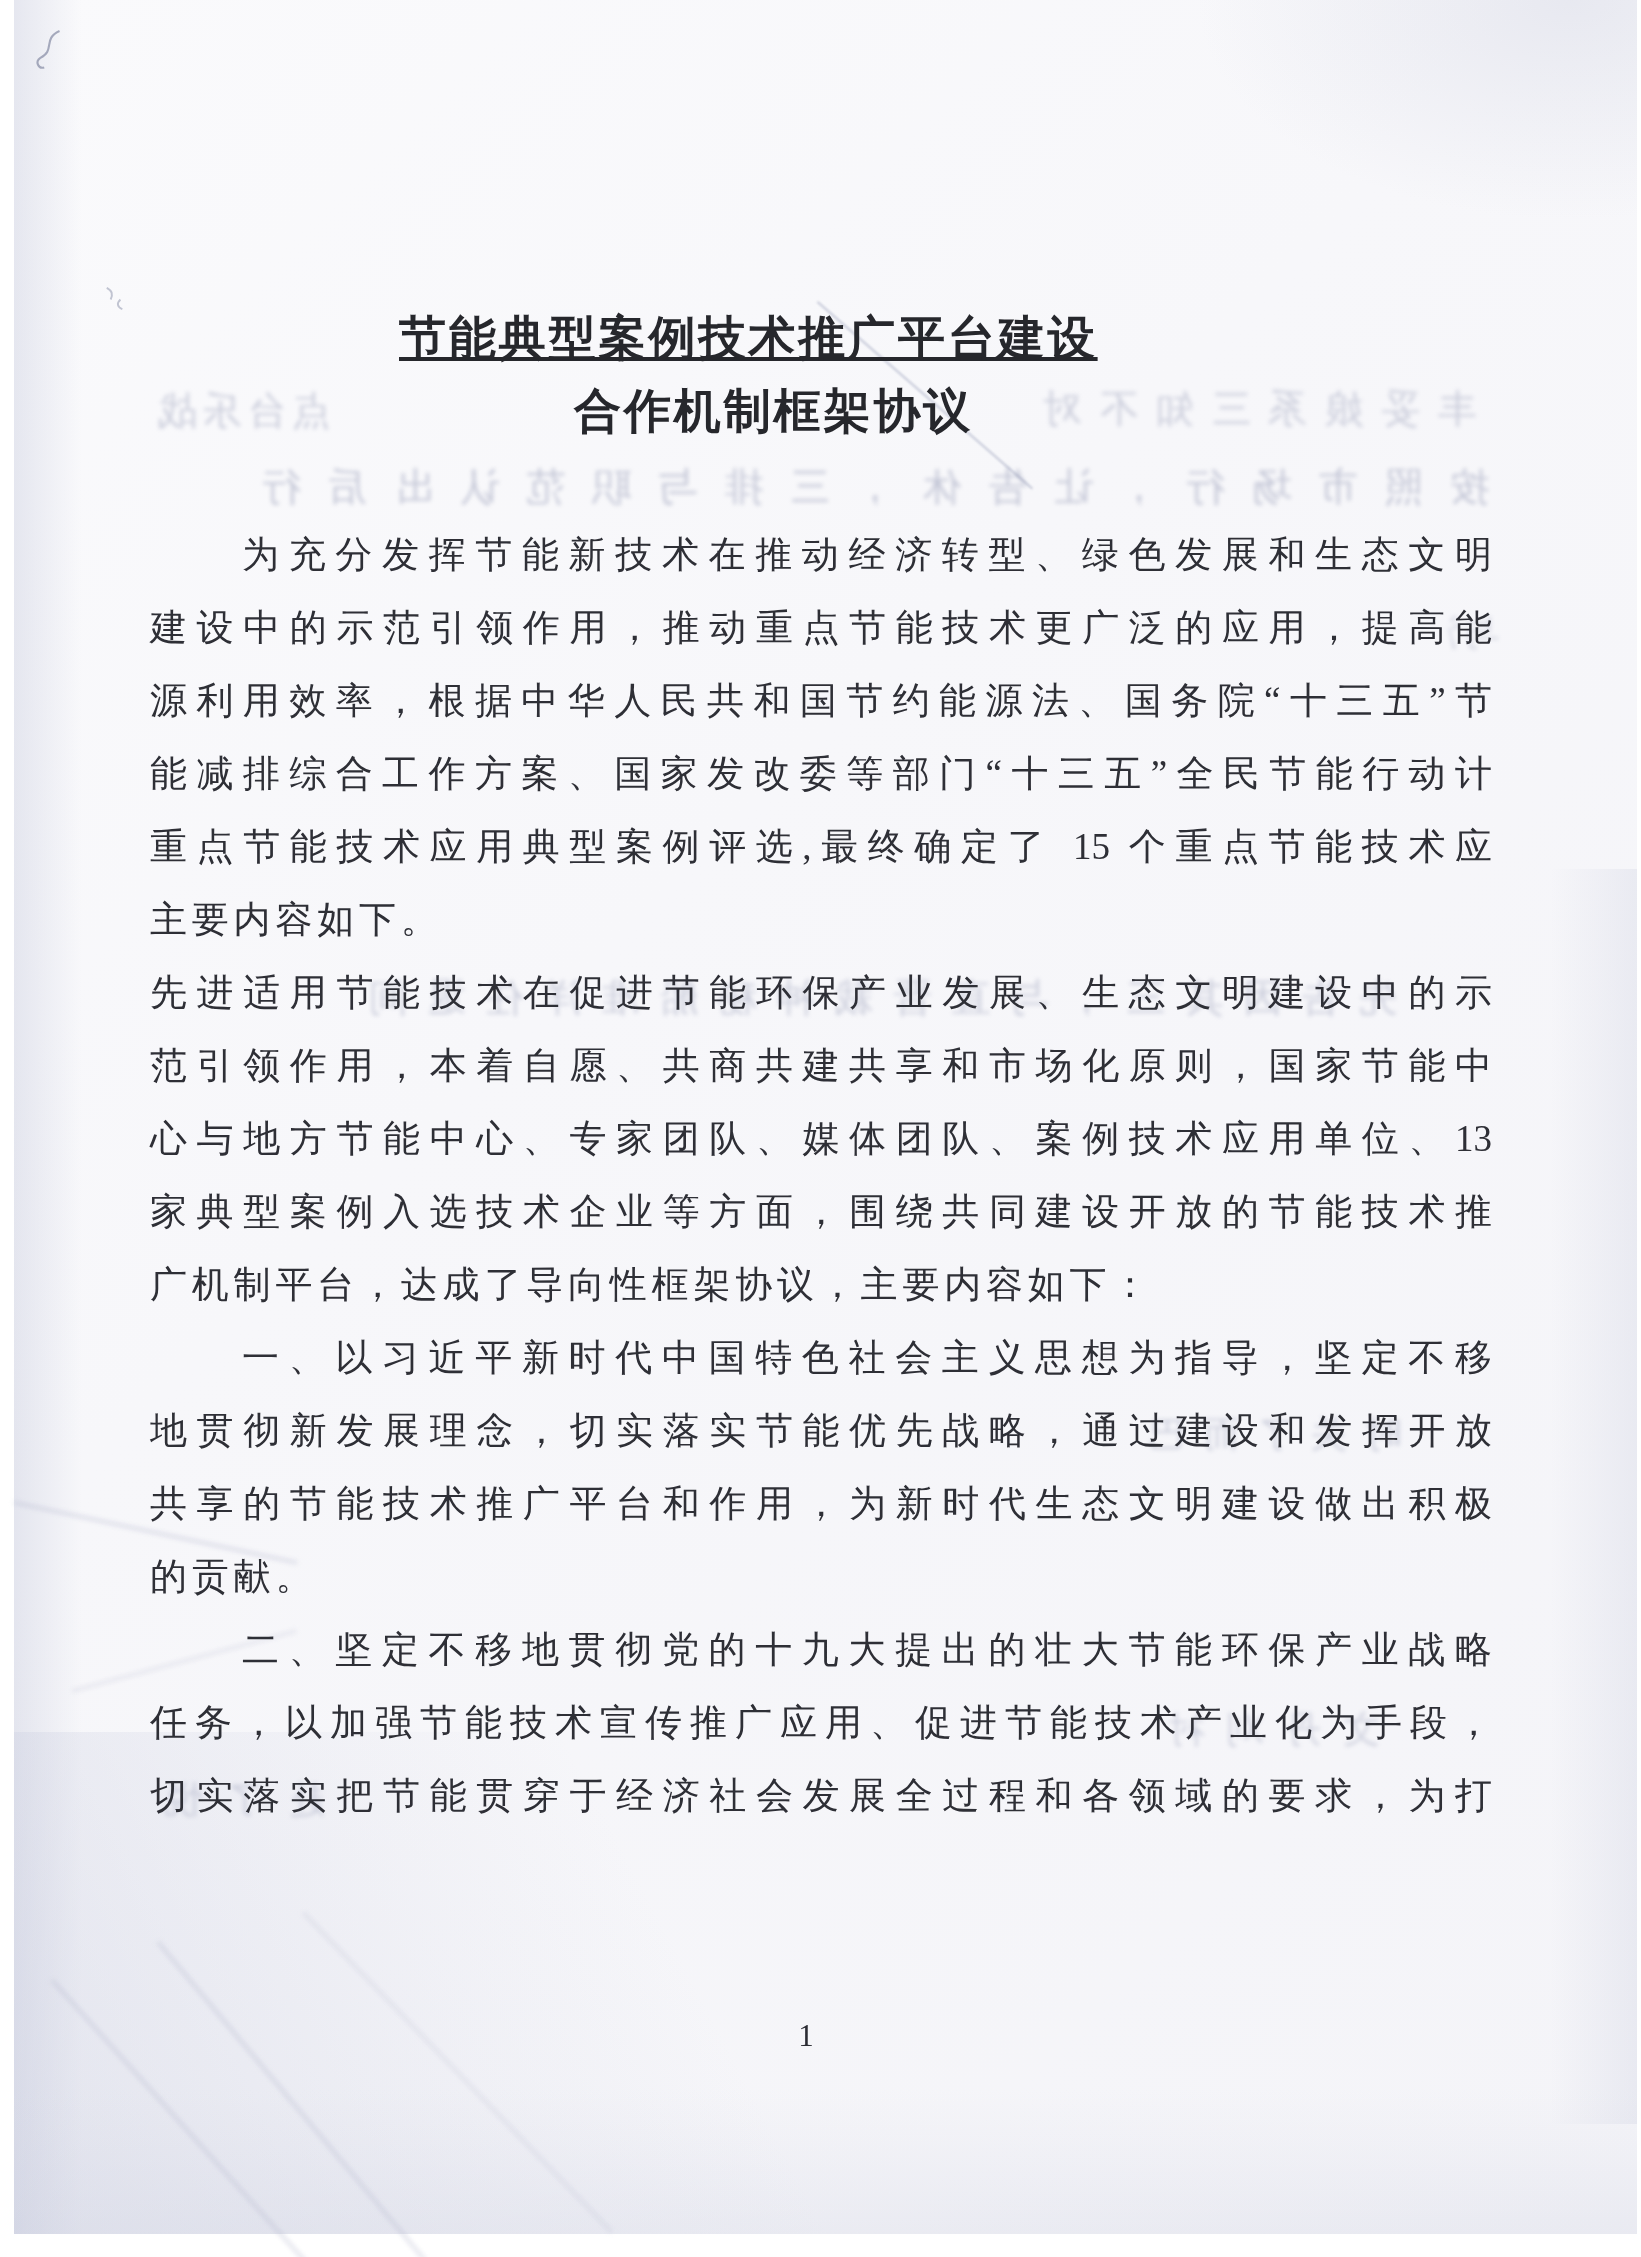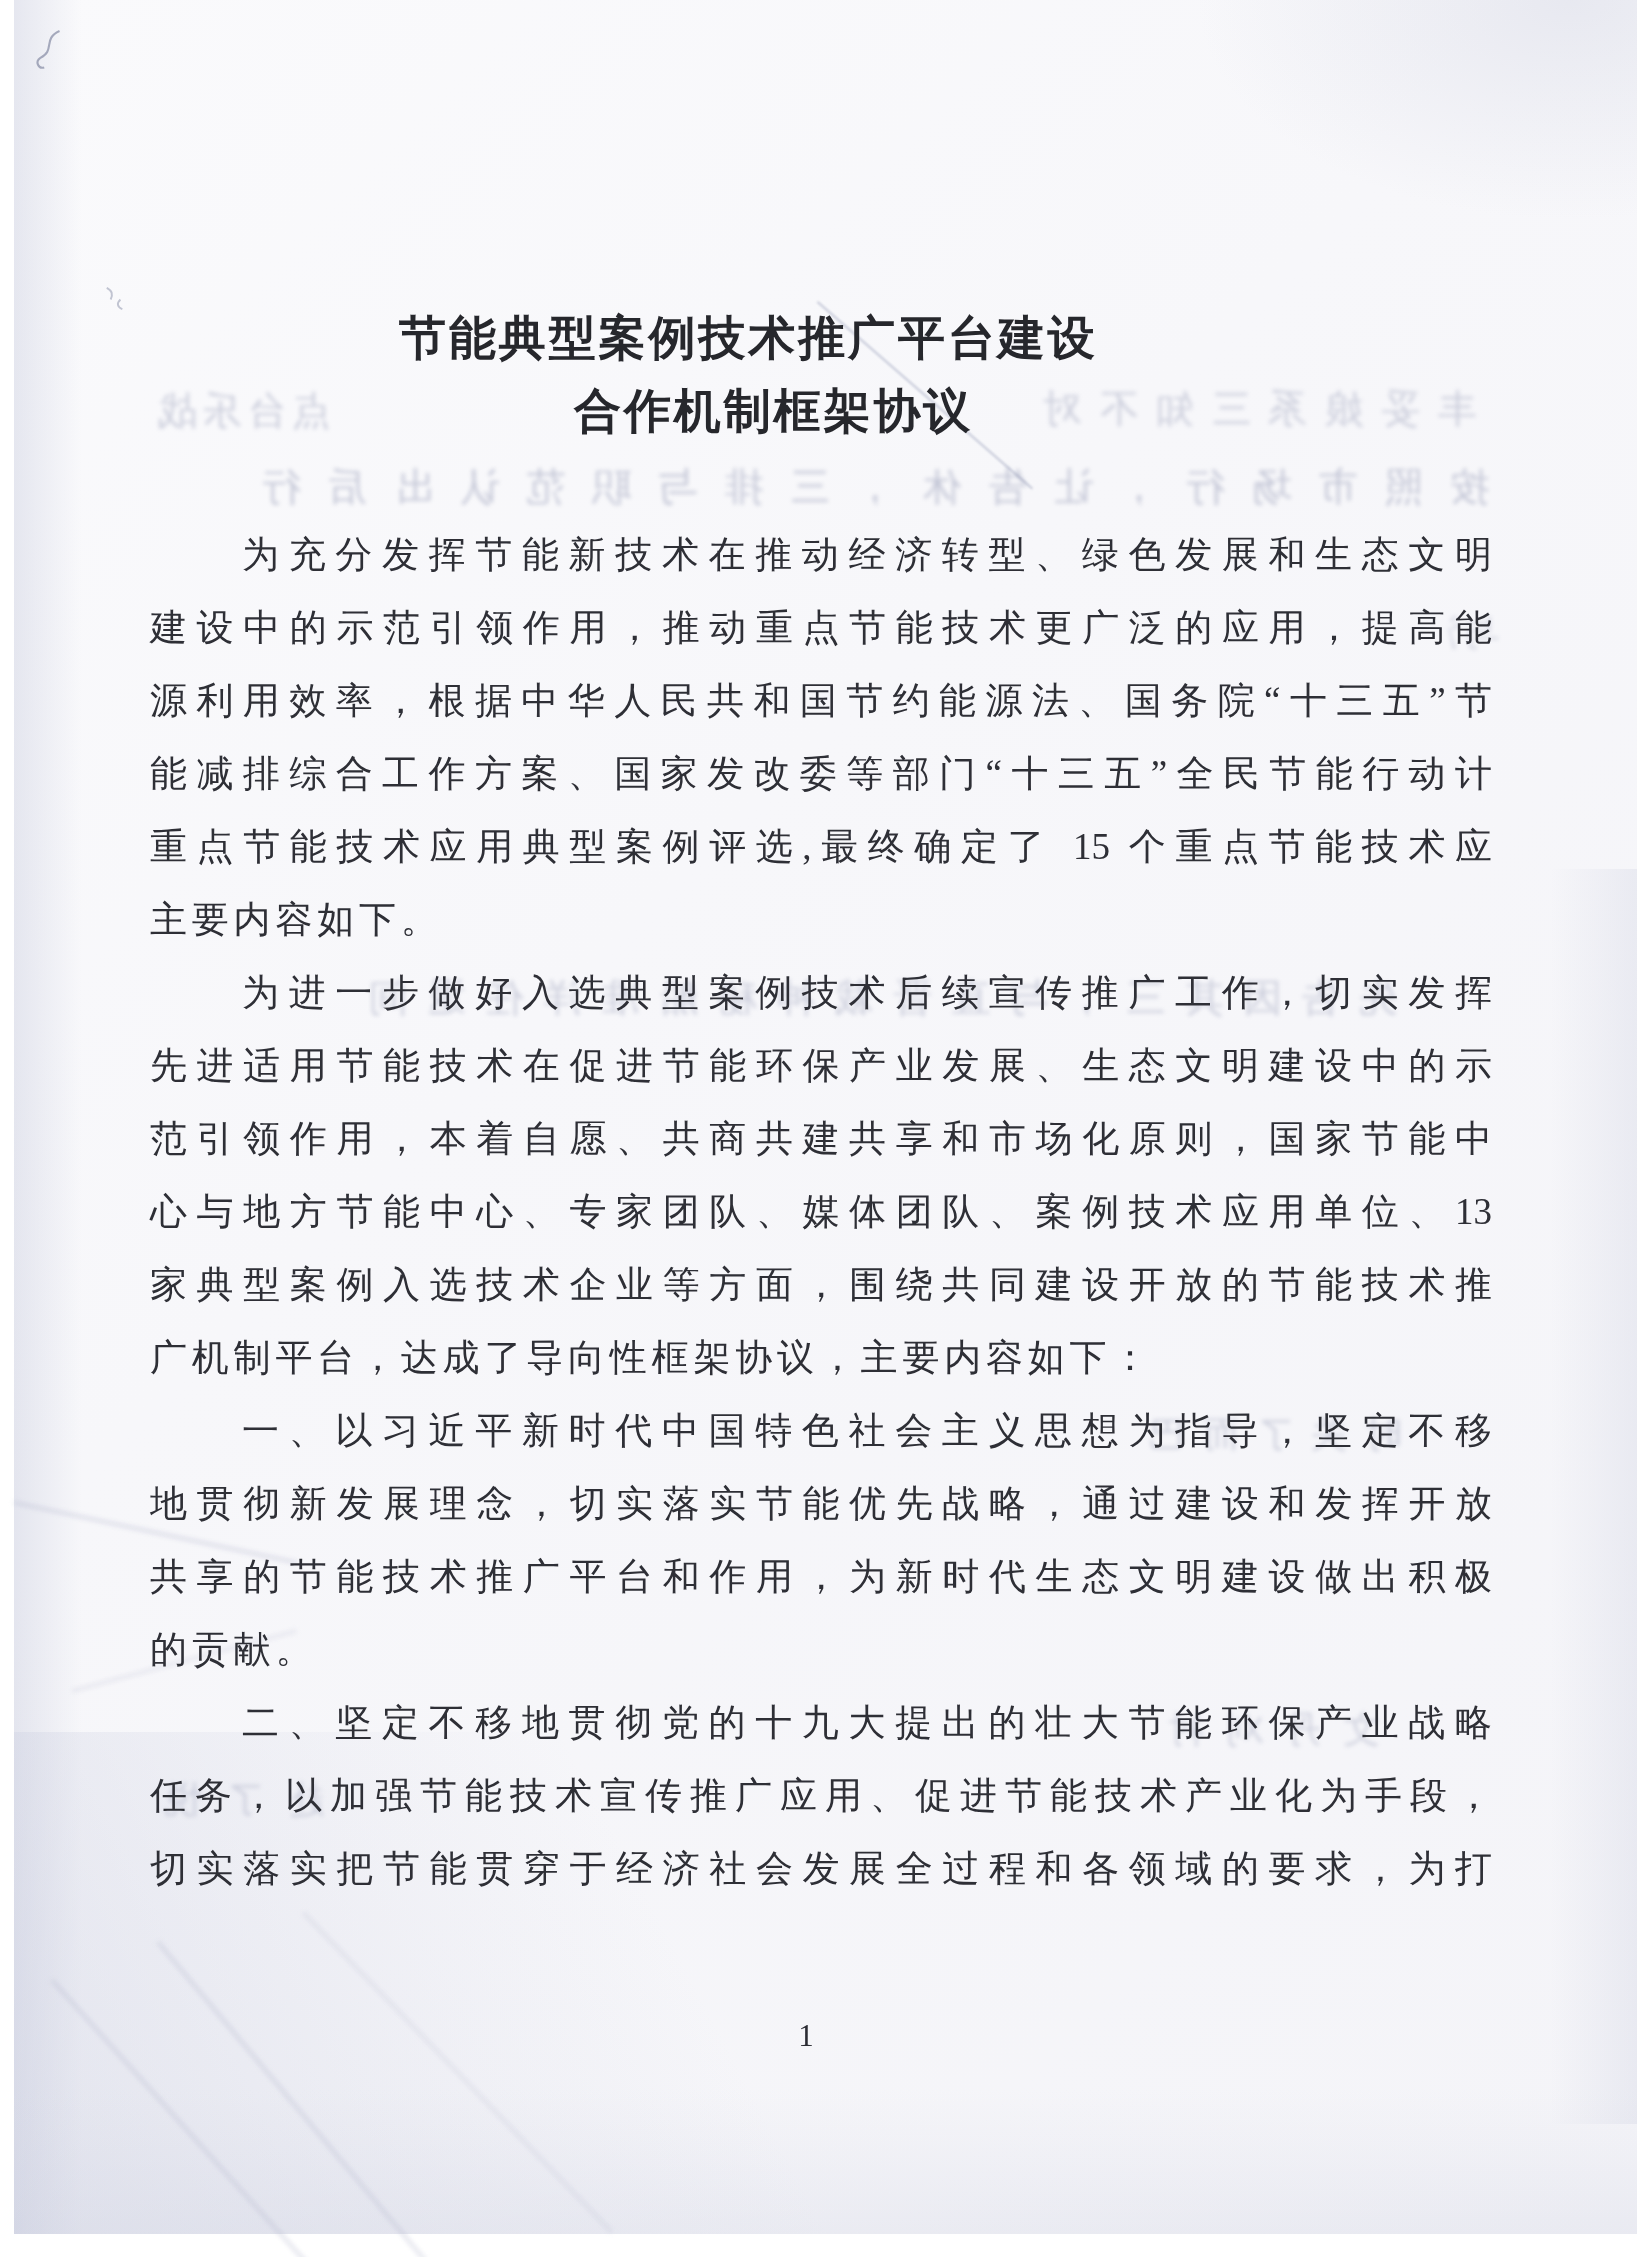--- a/index.html
+++ b/index.html
@@ -26,21 +26,21 @@
   .crease.c1{left:39px;top:1979px;width:502px;height:2.9px;transform:rotate(48deg);}
   .crease.c2{left:145px;top:1941px;width:415px;height:2.9px;transform:rotate(50deg);}
   .crease.c3{left:290px;top:1912px;width:444px;height:1.9px;transform:rotate(46deg);}
   .crease.c4{left:0px;top:1501px;width:290px;height:2.9px;transform:rotate(12deg);}
   .crease.c5{left:804px;top:301px;width:285px;height:1.9px;transform:rotate(41deg);
              background:rgba(160,165,190,.55);filter:blur(1px);}
   .crease.c6{left:58px;top:1690px;width:232px;height:1.9px;transform:rotate(-15deg);}
   
   .title-line{position:absolute;font-family:"Liberation Sans","DejaVu Sans",sans-serif;
       font-weight:700;color:#26272c;font-size:47px;letter-spacing:2.9px;white-space:nowrap;}
-  #title1{left:399px;top:307px;}
+  #title1{left:399px;top:307px;text-decoration:underline;}
   #title2{left:574px;top:380px;}
   #body{position:absolute;left:150px;top:518px;width:1342px;color:#2e2f36;}
   .line{height:73px;line-height:73px;font-size:37px;
         text-align:justify;text-align-last:justify;text-justify:inter-character;
         white-space:nowrap;overflow:visible;}
   .line.left{text-align:left;text-align-last:left;letter-spacing:4.8px;}
   .line.indent{text-indent:92px;}
   #page-number{position:absolute;left:777px;top:2018px;width:58px;text-align:center;
         font-size:31px;color:#2b2c33;}
   
@@ -93,21 +93,20 @@
     <div class="bleed" style="top: 1775px; left: 122px; width: 203px; font-size: 37px; letter-spacing: 25px; opacity: 0.34;">赴了悦</div>
   </div>
 
 <div id="body">
     <div class="line indent">为充分发挥节能新技术在推动经济转型、绿色发展和生态文明</div>
     <div class="line">建设中的示范引领作用，推动重点节能技术更广泛的应用，提高能</div>
     <div class="line">源利用效率，根据中华人民共和国节约能源法、国务院“十三五”节</div>
     <div class="line">能减排综合工作方案、国家发改委等部门“十三五”全民节能行动计</div>
     <div class="line">重点节能技术应用典型案例评选,最终确定了 15 个重点节能技术应</div>
     <div class="line left">主要内容如下。</div>
-    <div class="line indent">为进一步做好入选典型案例技术后续宣传推广工作，切实发挥</div>
     <div class="line">先进适用节能技术在促进节能环保产业发展、生态文明建设中的示</div>
     <div class="line">范引领作用，本着自愿、共商共建共享和市场化原则，国家节能中</div>
     <div class="line">心与地方节能中心、专家团队、媒体团队、案例技术应用单位、13</div>
     <div class="line">家典型案例入选技术企业等方面，围绕共同建设开放的节能技术推</div>
     <div class="line left">广机制平台，达成了导向性框架协议，主要内容如下：</div>
     <div class="line indent">一、以习近平新时代中国特色社会主义思想为指导，坚定不移</div>
     <div class="line">地贯彻新发展理念，切实落实节能优先战略，通过建设和发挥开放</div>
     <div class="line">共享的节能技术推广平台和作用，为新时代生态文明建设做出积极</div>
     <div class="line left">的贡献。</div>
     <div class="line indent">二、坚定不移地贯彻党的十九大提出的壮大节能环保产业战略</div>

